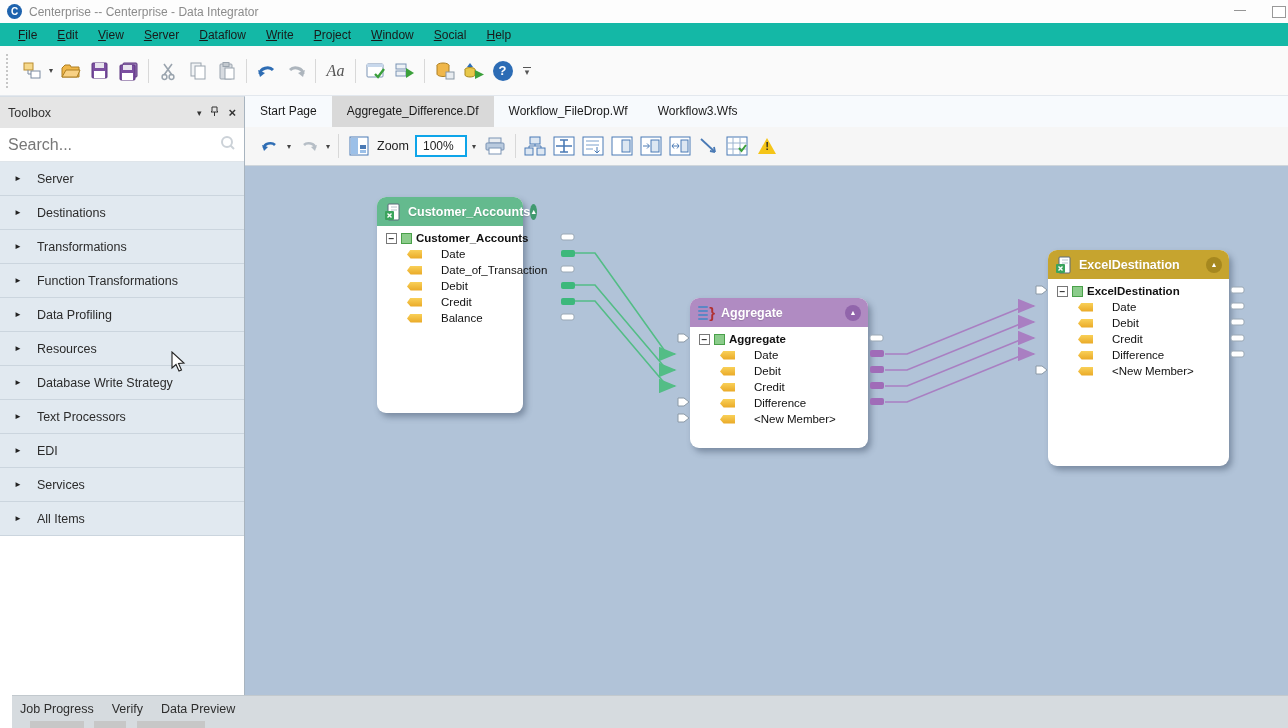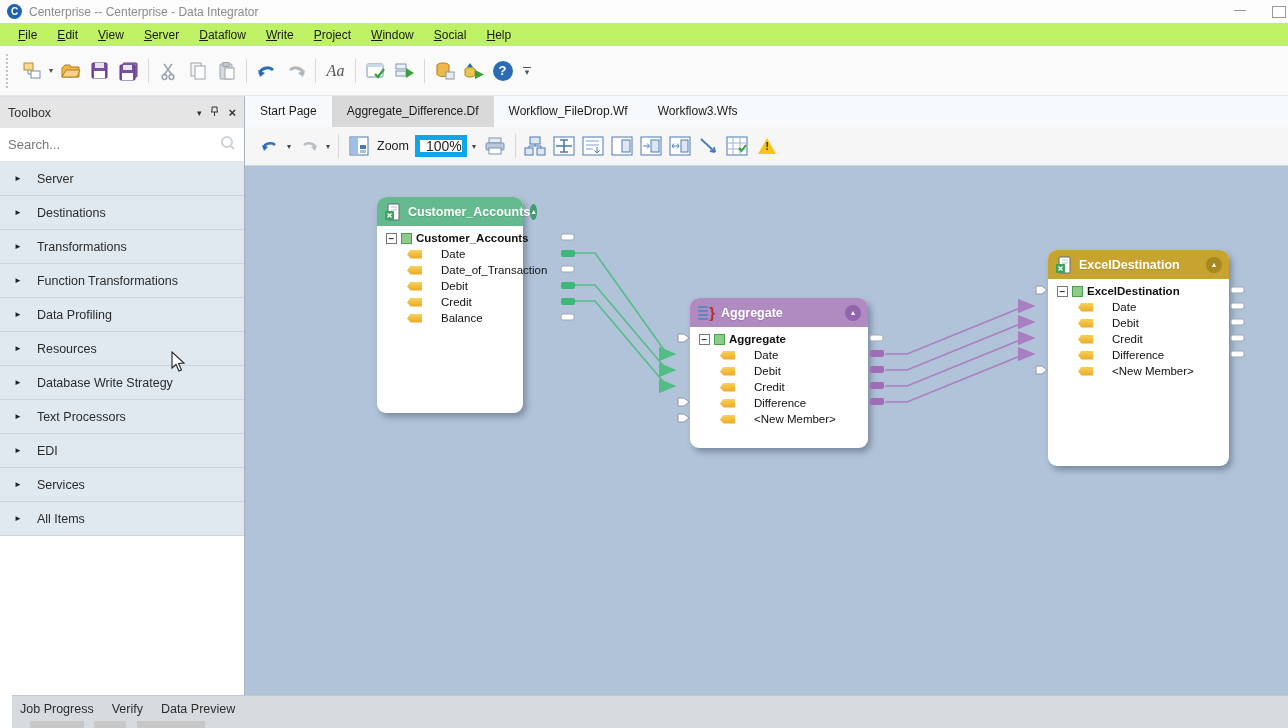--- a/index.html
+++ b/index.html
@@ -9,21 +9,21 @@
 
   
   .titlebar { position:absolute; left:0; top:0; width:1288px; height:23px; background:#fdfdfd; display:flex; align-items:center; }
   .app-logo { width:15px; height:15px; margin-left:7px; border-radius:50%; background:#1e63ae; color:#fff; font-size:10px; font-weight:bold; display:flex; align-items:center; justify-content:center; }
   .title-text { margin-left:7px; font-size:12px; color:#8b8b8b; }
   .win-btn { position:absolute; top:3px; color:#888; font-size:12px; width:30px; text-align:center; }
   .btn-min { left:1225px; }
   .btn-max { left:1272px; width:14px; height:12px; border:1px solid #999; top:6px; background:#fff; }
 
   
-  .menubar { position:absolute; left:0; top:23px; width:1288px; height:23px; background:#bef264; display:flex; align-items:center; padding-left:8px; }
+  .menubar { position:absolute; left:0; top:23px; width:1288px; height:23px; background:#14b8a6; display:flex; align-items:center; padding-left:8px; }
   .menu-item { display:inline-block; font-size:12px; color:#1a1a1a; padding:3px 10px; }
   .menu-item::first-letter { text-decoration:underline; }
 
   
   .main-toolbar { position:absolute; left:0; top:46px; width:1288px; height:50px; background:#fafafa; border-bottom:1px solid #e3e8ee; display:flex; align-items:center; padding-left:6px; }
   .grip { width:5px; height:34px; border-left:2px dotted #c6c6c6; margin-right:6px; }
   .tbtn { width:27px; height:27px; display:flex; align-items:center; justify-content:center; margin:0 1px; }
   .tbtn svg { display:block; }
   .tsep { width:1px; height:24px; background:#d8d8d8; margin:0 5px; }
   .caret { font-size:8px; color:#444; width:10px; text-align:center; }
@@ -33,32 +33,32 @@
   .overflow-btn .bar { display:block; width:8px; height:1px; background:#555; margin:0 auto 2px; }
 
   
   .tabstrip { position:absolute; left:245px; top:96px; width:1043px; height:31px; background:#f7fafd; display:flex; }
   .doc-tab { height:31px; line-height:31px; padding:0 15px; font-size:12px; color:#1a1a1a; white-space:nowrap; }
   .doc-tab.active { background:#d9d9d9; }
 
   
   .canvas-toolbar { position:absolute; left:245px; top:127px; width:1043px; height:39px; background:#f6f6f6; border-bottom:1px solid #cfd6dc; display:flex; align-items:center; padding-left:10px; }
   .zoom-label { font-size:12.5px; color:#222; margin:0 6px 0 4px; }
-  .zoom-combo { width:52px; height:22px; background:#fff; border:5px solid #0ea5e9; font-size:14px; color:#222; display:flex; align-items:center; padding-left:6px; }
+  .zoom-combo { width:52px; height:22px; background:#fff; border:2px solid #0ea5e9; font-size:12px; color:#222; display:flex; align-items:center; padding-left:6px; }
   .zoom-caret { width:14px; height:22px; font-size:8px; color:#444; display:flex; align-items:center; justify-content:center; }
   .warn-tri { width:0; height:0; border-left:9px solid transparent; border-right:9px solid transparent; border-bottom:16px solid #f5c518; position:relative; }
   .warn-tri span { position:absolute; left:-2px; top:3px; font-size:10px; font-weight:bold; color:#222; }
 
   
   .toolbox { position:absolute; left:0; top:96px; width:245px; height:599px; background:#fff; border-right:1px solid #a8b4bf; border-top:1px solid #d7dee5; }
   .toolbox-header { height:31px; background:#e5e5e5; display:flex; align-items:center; padding:0 8px; font-size:12.5px; color:#333; }
   .toolbox-header .hicons { margin-left:auto; display:flex; align-items:center; gap:9px; color:#333; }
   .toolbox-header .hicons span { font-size:11px; }
   .toolbox-search { height:34px; background:#fff; border-bottom:1px solid #dfe5ea; display:flex; align-items:center; padding:0 8px; }
-  .toolbox-search input { flex:1; border:none; outline:none; font-size:13px; color:#444; font-family:"Liberation Sans",sans-serif; }
+  .toolbox-search input { flex:1; border:none; outline:none; font-size:16px; color:#444; font-family:"Liberation Sans",sans-serif; }
   .toolbox-search input::placeholder { color:#777; }
   .tb-item { height:34px; background:#e1e9f0; border-bottom:1px solid #cbd5de; display:flex; align-items:center; padding-left:14px; font-size:12.5px; color:#2b2b2b; }
   .tb-item .tri { font-size:8px; color:#222; margin-right:15px; }
 
   
   .canvas { position:absolute; left:245px; top:166px; width:1043px; height:529px; background:#b1c3d8; overflow:hidden; }
   .wires { position:absolute; left:0; top:0; width:1043px; height:529px; }
 
   .node { position:absolute; background:#fff; border-radius:9px; box-shadow:3px 4px 6px rgba(55,70,95,.45); }
   .node-header { height:29px; border-radius:9px 9px 0 0; display:flex; align-items:center; padding:0 7px; color:#fff; font-weight:bold; font-size:12.5px; }

